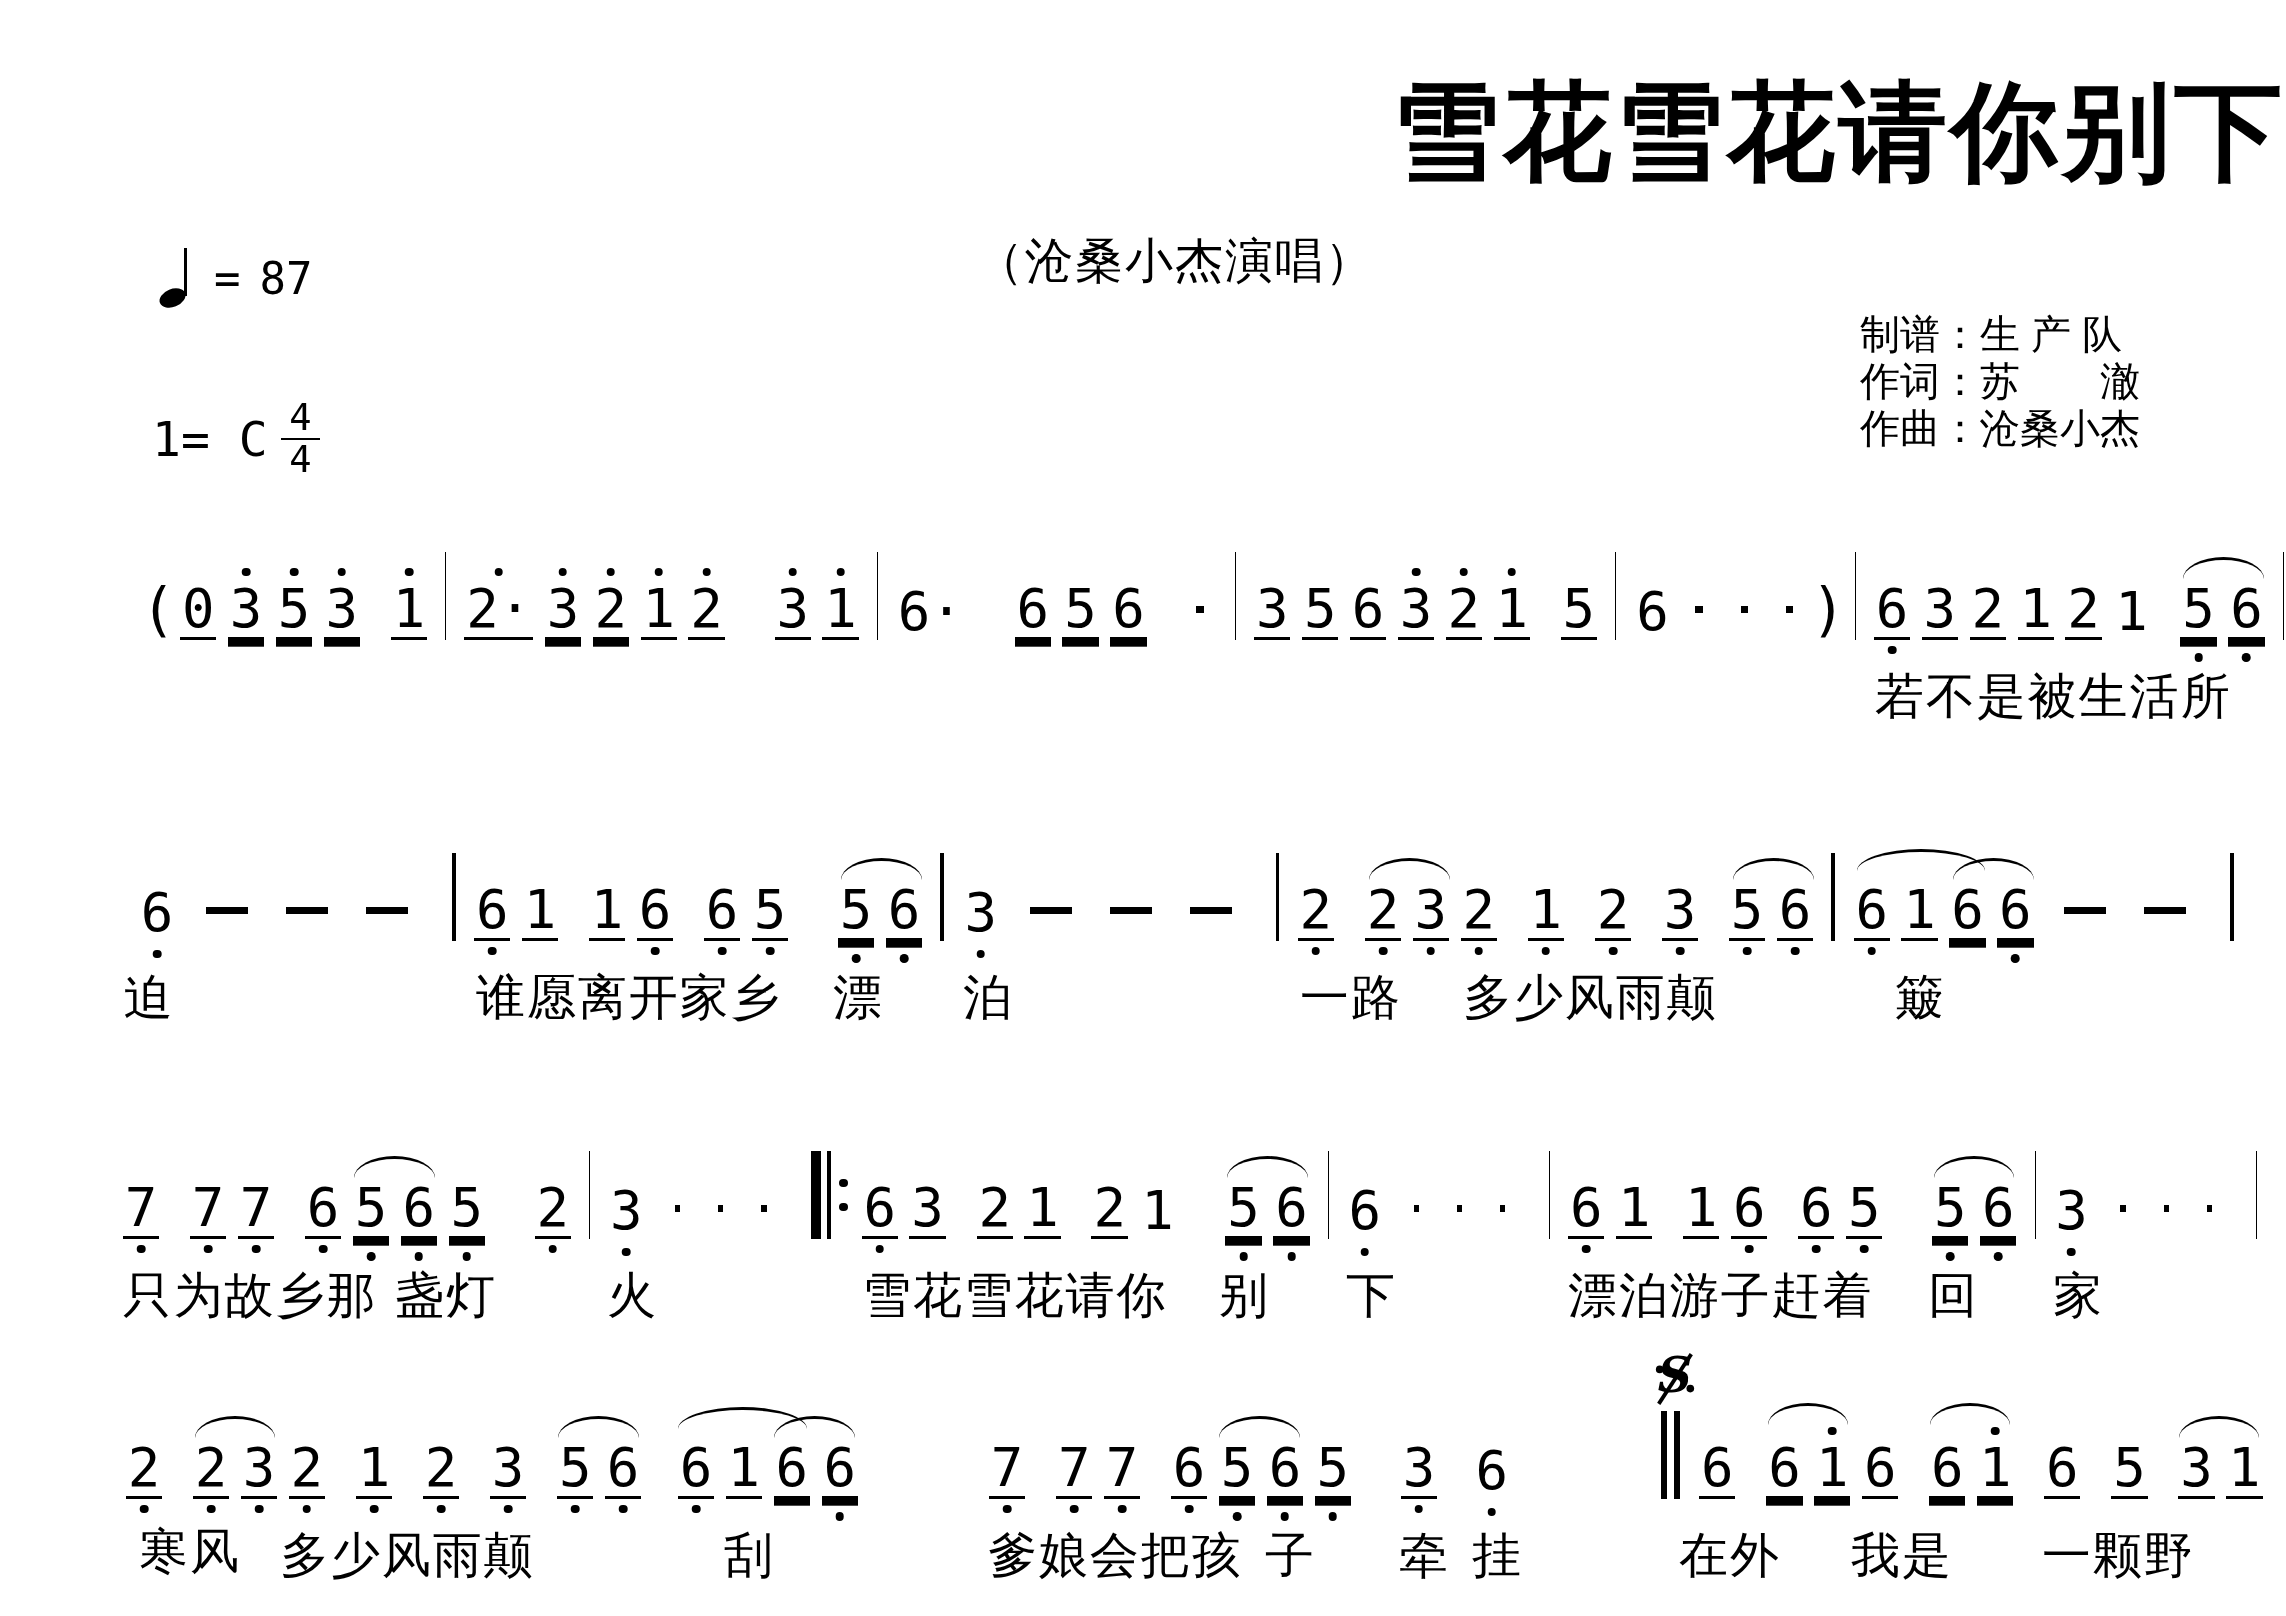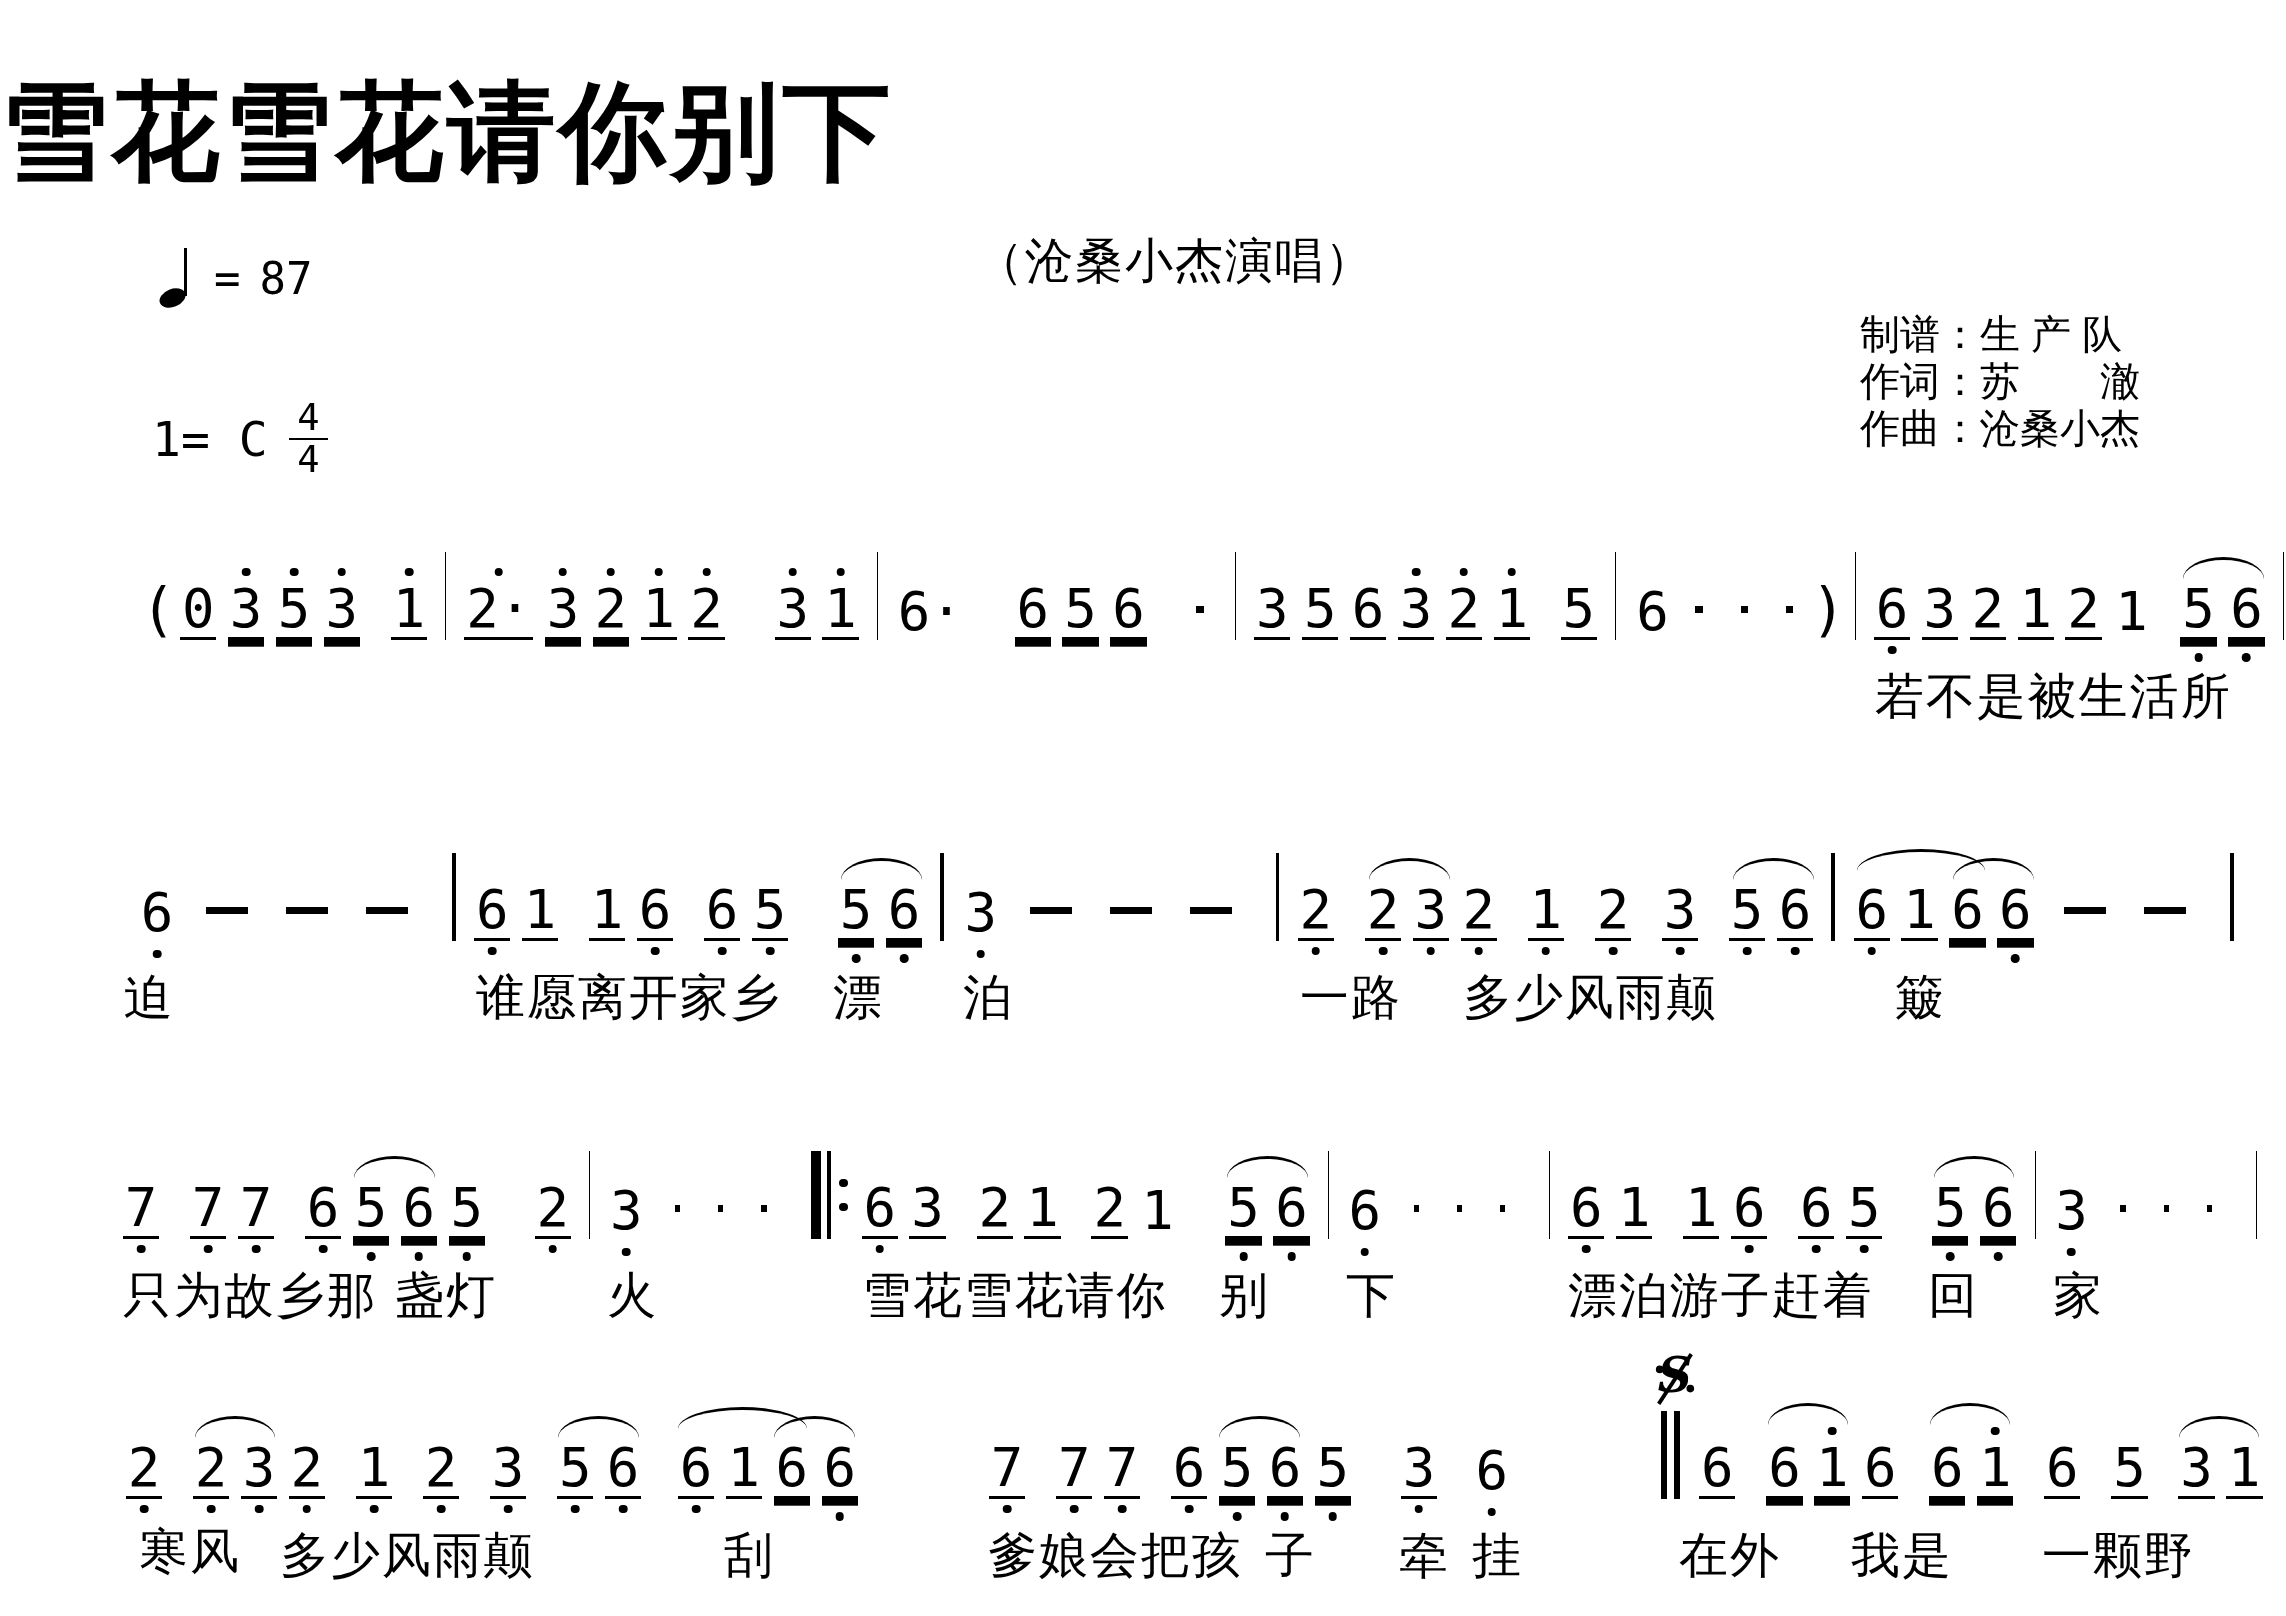--- a/index.html
+++ b/index.html
@@ -1,30 +1,30 @@
 <!DOCTYPE html>
 <html><head>
 <meta charset="utf-8">
 <style>
   html,body{margin:0;padding:0;background:#fff;}
   .sheet{position:relative;width:2286px;height:1617px;background:#ffffff;color:#000;
          font-family:"Liberation Sans","DejaVu Sans",sans-serif;overflow:hidden;}
 
   
-  .title{position:absolute;top:60px;left:0;width:100%;text-align:left;
+  .title{position:absolute;top:60px;left:0;width:100%;text-align:right;
          font-size:108px;font-weight:bold;letter-spacing:3.8px;}
   .subtitle{position:absolute;top:229px;left:0;width:100%;text-align:center;
             font-size:48px;letter-spacing:1.9px;margin-left:32px;}
   .tempo{position:absolute;left:157px;top:248px;display:flex;align-items:center;gap:19px;
          font-family:"DejaVu Sans Mono",monospace;font-size:44px;}
   .qnote{position:relative;width:38px;height:61px;}
   .qnote .stem{position:absolute;right:7.7px;top:0;width:3.8px;height:48px;background:#000;}
   .qnote .head{position:absolute;bottom:1.9px;left:1.9px;width:27px;height:18px;background:#000;
                border-radius:50%;transform:rotate(-22deg);}
-  .keysig{position:absolute;left:152px;top:398px;display:flex;align-items:center;gap:21px;
+  .keysig{position:absolute;left:152px;top:398px;display:flex;align-items:center;gap:13px;
           font-family:"DejaVu Sans Mono",monospace;font-size:48px;justify-content:space-between;}
   .frac{display:flex;flex-direction:column;align-items:center;font-size:37px;line-height:40px;
         font-family:"DejaVu Sans Mono",monospace;}
   .frac .top{border-bottom:2.9px solid #000;padding:0 8.6px;}
   .credits{position:absolute;right:146px;top:311px;font-size:40px;line-height:47px;}
   .credit-row{display:flex;}
   .credit-name{display:inline-block;white-space:pre;}
 
   
   .mline{position:absolute;width:2152px;}

